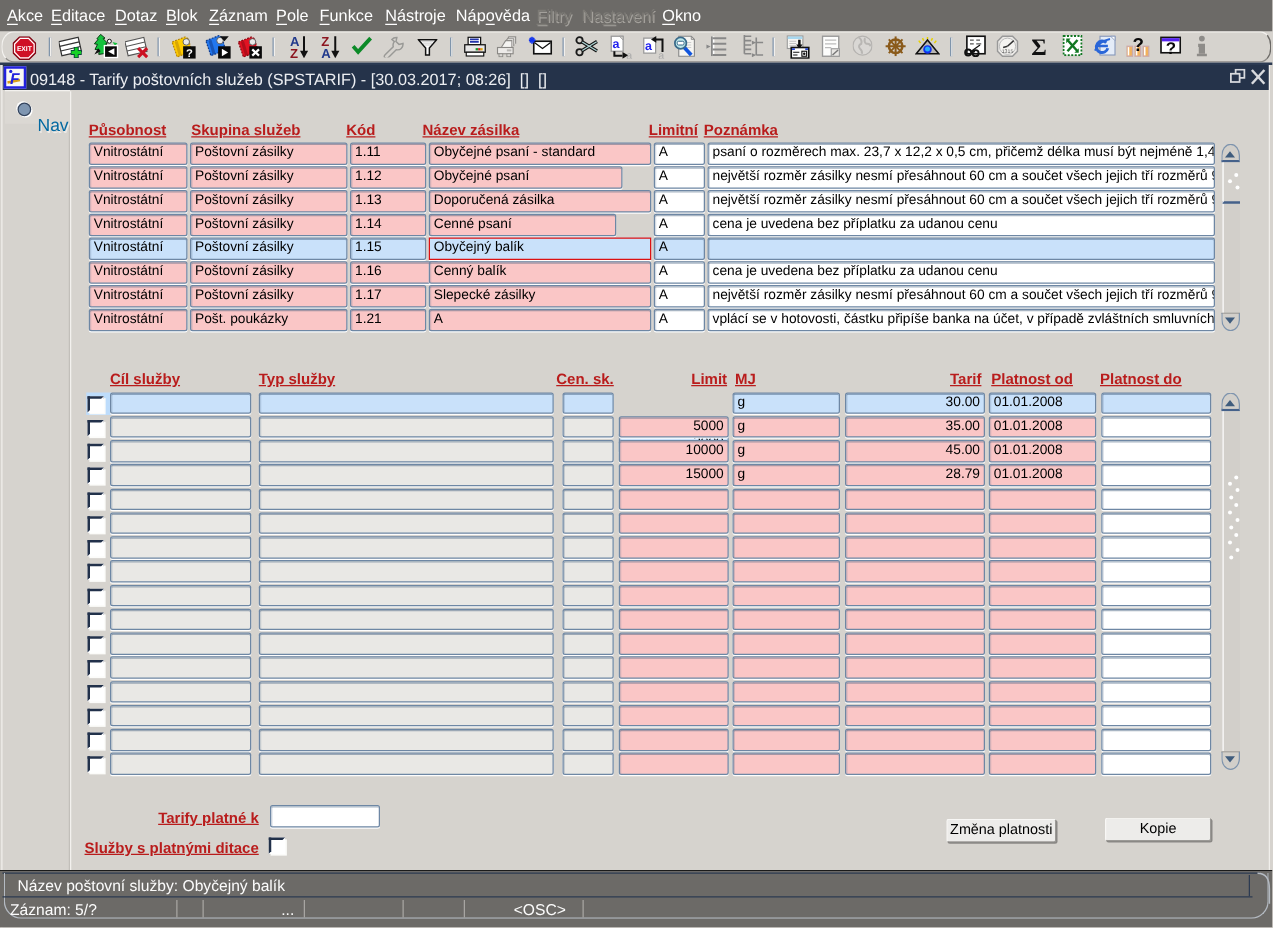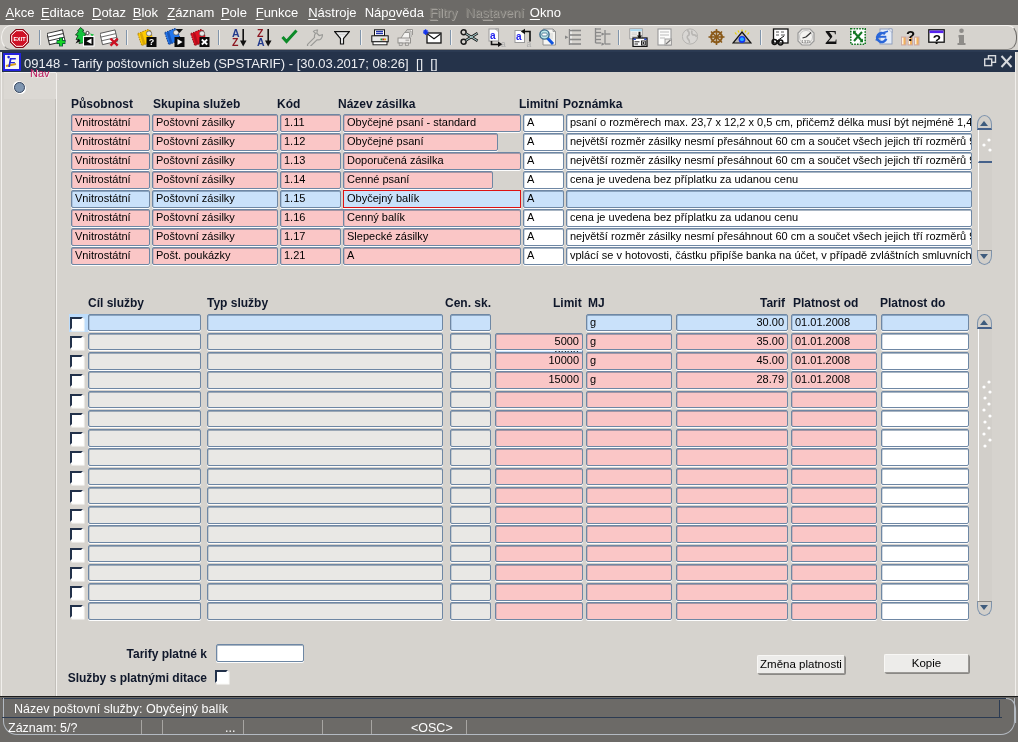--- a/index.html
+++ b/index.html
@@ -19,21 +19,21 @@
 #titlebar { left:2px; top:52px; width:1014px; height:20px; background:#25334a; }
 #titletext { position:absolute; left:24px; top:56px; font-size:13px; color:#eceef2; white-space:pre; }
 #fdicon { position:absolute; left:3px; top:53px; width:18px; height:18px; background:#f8f8f4; border:2px solid #2222dd; overflow:hidden; }
 
 .cell { position:absolute; height:17.5px; border:1px solid #6e87a4; border-radius:2px; box-shadow:inset 0 1px 0 rgba(62,92,122,.45), inset 1px 0 0 rgba(90,116,144,.25), 0 1px 0 rgba(255,255,255,.95); font-size:11px; line-height:15px; padding:0 3px; white-space:pre; overflow:hidden; color:#000; }
 .pink { background:#fac6c6; }
 .blue { background:#c9e1fa; }
 .gray { background:#e9e8e5; }
 .white { background:#ffffff; }
 .num { text-align:right; }
-.hdr { position:absolute; font-size:12px; font-weight:bold; color:#0f172a; white-space:pre; }
+.hdr { position:absolute; font-size:12px; font-weight:bold; color:#b91c1c; white-space:pre;text-decoration:underline; }
 
 .sbup, .sbdn { position:absolute; left:977px; width:15px; height:15px; background:#d2cfca; border:1px solid #7d93ad; }
 .sbup { border-radius:50% 50% 0 0 / 62% 62% 0 0; border-bottom:2px solid #45618a; }
 .sbdn { border-radius:0 0 50% 50% / 0 0 62% 62%; border-top:1px solid #8c8a87; }
 .sbup:after { content:""; position:absolute; left:2px; top:5px; width:0; height:0; border-left:4.5px solid transparent; border-right:4.5px solid transparent; border-bottom:5px solid #3f5c7d; }
 .sbdn:after { content:""; position:absolute; left:2px; top:3px; width:0; height:0; border-left:4.5px solid transparent; border-right:4.5px solid transparent; border-top:5px solid #3f5c7d; }
 .sbthumb { position:absolute; left:978px; width:14px; background:#d4d1cc; border-left:1px solid #fdfdfd; }
 .sbtrack { position:absolute; left:978px; width:14px; background:#d2cfca; border-left:1px solid #fdfdfd; }
 
 .ckb { position:absolute; width:13px; height:13px; background:#fff; border:2px solid #22314a; border-bottom-color:#ffffff; border-right-color:#ffffff; box-shadow:1.5px 1.5px 0 #fcfcfa; }
@@ -410,21 +410,21 @@
   </g>
 </svg>
 
 <div class="abs" style="left:1px; top:52px; width:1px; height:690px; background:#f1efec;"></div>
 <div class="abs" style="left:1015px; top:52px; width:1px; height:645px; background:#f1efec;"></div>
 
 <div class="abs" style="left:56px; top:73px; width:1px; height:623px; background:#f3f1ee;"></div>
 <div class="abs" style="left:55px; top:73px; width:1px; height:623px; background:#c2bfba;"></div>
 <div class="abs" style="left:4px; top:72px; width:52px; height:27px; background:#dbd8d3; border-top:1px solid #f3f1ee;"></div>
 <div class="abs" style="left:14px; top:82px; width:11px; height:11px; border-radius:50%; background:#7f96b1; border:1.5px solid #33435c; box-shadow:1px 1px 0 #ffffff, -1px -1px 0 #fdfdfd;"></div>
-<div class="abs" style="left:30px; top:67px; font-size:11px; color:#be185d; text-shadow:1px 1px 0 #eceae7;">Nav</div>
+<div class="abs" style="left:30px; top:92px; font-size:14px; color:#0369a1; text-shadow:1px 1px 0 #eceae7;">Nav</div>
 
 <div id="table1">
 <div class="hdr" style="left:71px; top:97px;">Působnost</div>
 <div class="hdr" style="left:153px; top:97px;">Skupina služeb</div>
 <div class="hdr" style="left:277px; top:97px;">Kód</div>
 <div class="hdr" style="left:338px; top:97px;">Název zásilka</div>
 <div class="hdr" style="left:519px; top:97px;">Limitní</div>
 <div class="hdr" style="left:563px; top:97px;">Poznámka</div>
     <div class="cell pink" style="left:71px; top:114px; width:79px;">Vnitrostátní</div>
     <div class="cell pink" style="left:152px; top:114px; width:126px;">Poštovní zásilky</div>

